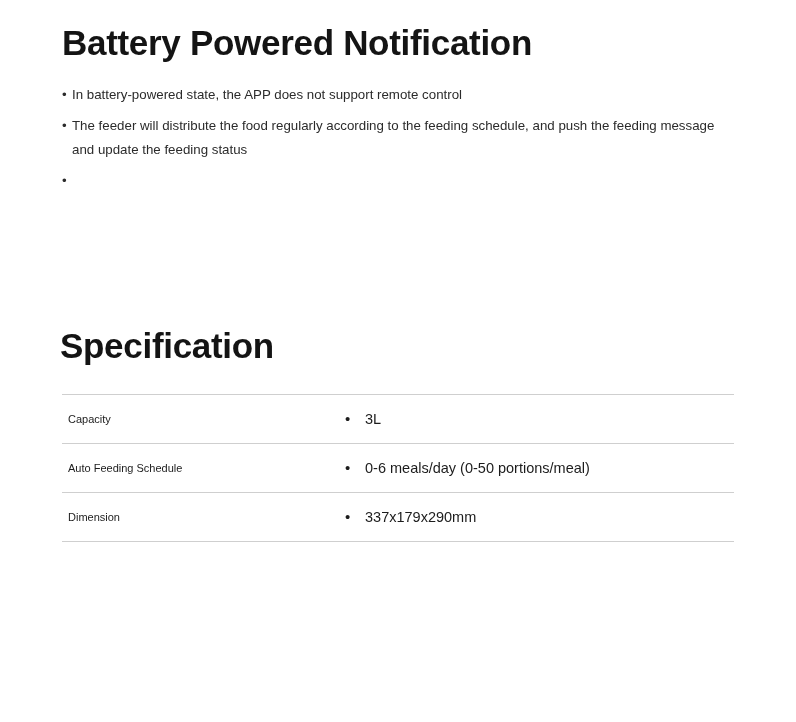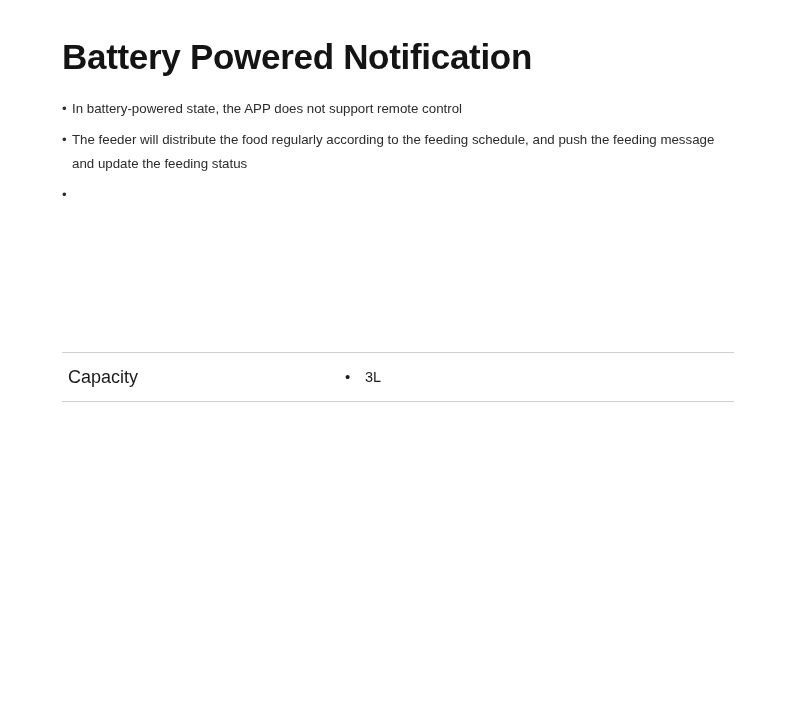--- a/index.html
+++ b/index.html
@@ -23,21 +23,21 @@
   }
   
   .notif-section {
     position: absolute;
     left: 0;
     top: 0;
     width: 796px;
   }
   .notif-title {
     margin: 0;
-    padding: 36px 0 0 62px;
+    padding: 22px 0 0 62px;
     font-size: 35px;
     line-height: 42px;
     font-weight: bold;
     letter-spacing: -0.3px;
     color: #141414;
   }
   .notif-list {
     margin: 0;
     padding: 19px 0 0 0;
     list-style: none;
@@ -92,21 +92,21 @@
   .spec-table tr:first-child {
     border-top: 1px solid #cfcfcf;
   }
   .spec-table td {
     vertical-align: middle;
     padding: 0;
   }
   .spec-table td.label {
     width: 283px;
     padding: 12px 0 12px 6px;
-    font-size: 18px;
+    font-size: 11px;
     line-height: 22px;
     color: #1c1c1c;
     font-weight: 400;
   }
   .spec-table td.value {
     padding: 12px 0 12px 0;
     font-size: 14.5px;
     line-height: 22px;
     color: #1c1c1c;
   }
@@ -150,35 +150,58 @@
         <span class="dot">•</span>
         <span class="txt">The feeder will distribute the food regularly according to the feeding schedule, and push the feeding message and update the feeding status</span>
       </li>
       <li>
         <span class="dot">•</span>
       </li>
     </ul>
   </section>
 
   <section class="spec-section">
+    <h1 class="spec-title">Specification</h1>
     <table class="spec-table">
       <tbody>
         <tr>
           <td class="label">Capacity</td>
           <td class="value">
             <ul class="val-list">
               <li>
                 <span class="bullet">•</span>
                 <span class="vtxt">3L</span>
               </li>
             </ul>
           </td>
         </tr>
 
-
-
+        <tr>
+          <td class="label">Auto Feeding Schedule</td>
+          <td class="value">
+            <ul class="val-list">
+              <li>
+                <span class="bullet">•</span>
+                <span class="vtxt">0-6 meals/day (0-50 portions/meal)</span>
+              </li>
+            </ul>
+          </td>
+        </tr>
+
+
+        <tr>
+          <td class="label">Dimension</td>
+          <td class="value">
+            <ul class="val-list">
+              <li>
+                <span class="bullet">•</span>
+                <span class="vtxt">337x179x290mm</span>
+              </li>
+            </ul>
+          </td>
+        </tr>
 
 
       </tbody>
     </table>
   </section>
 
 </div>
 
 </body></html>

